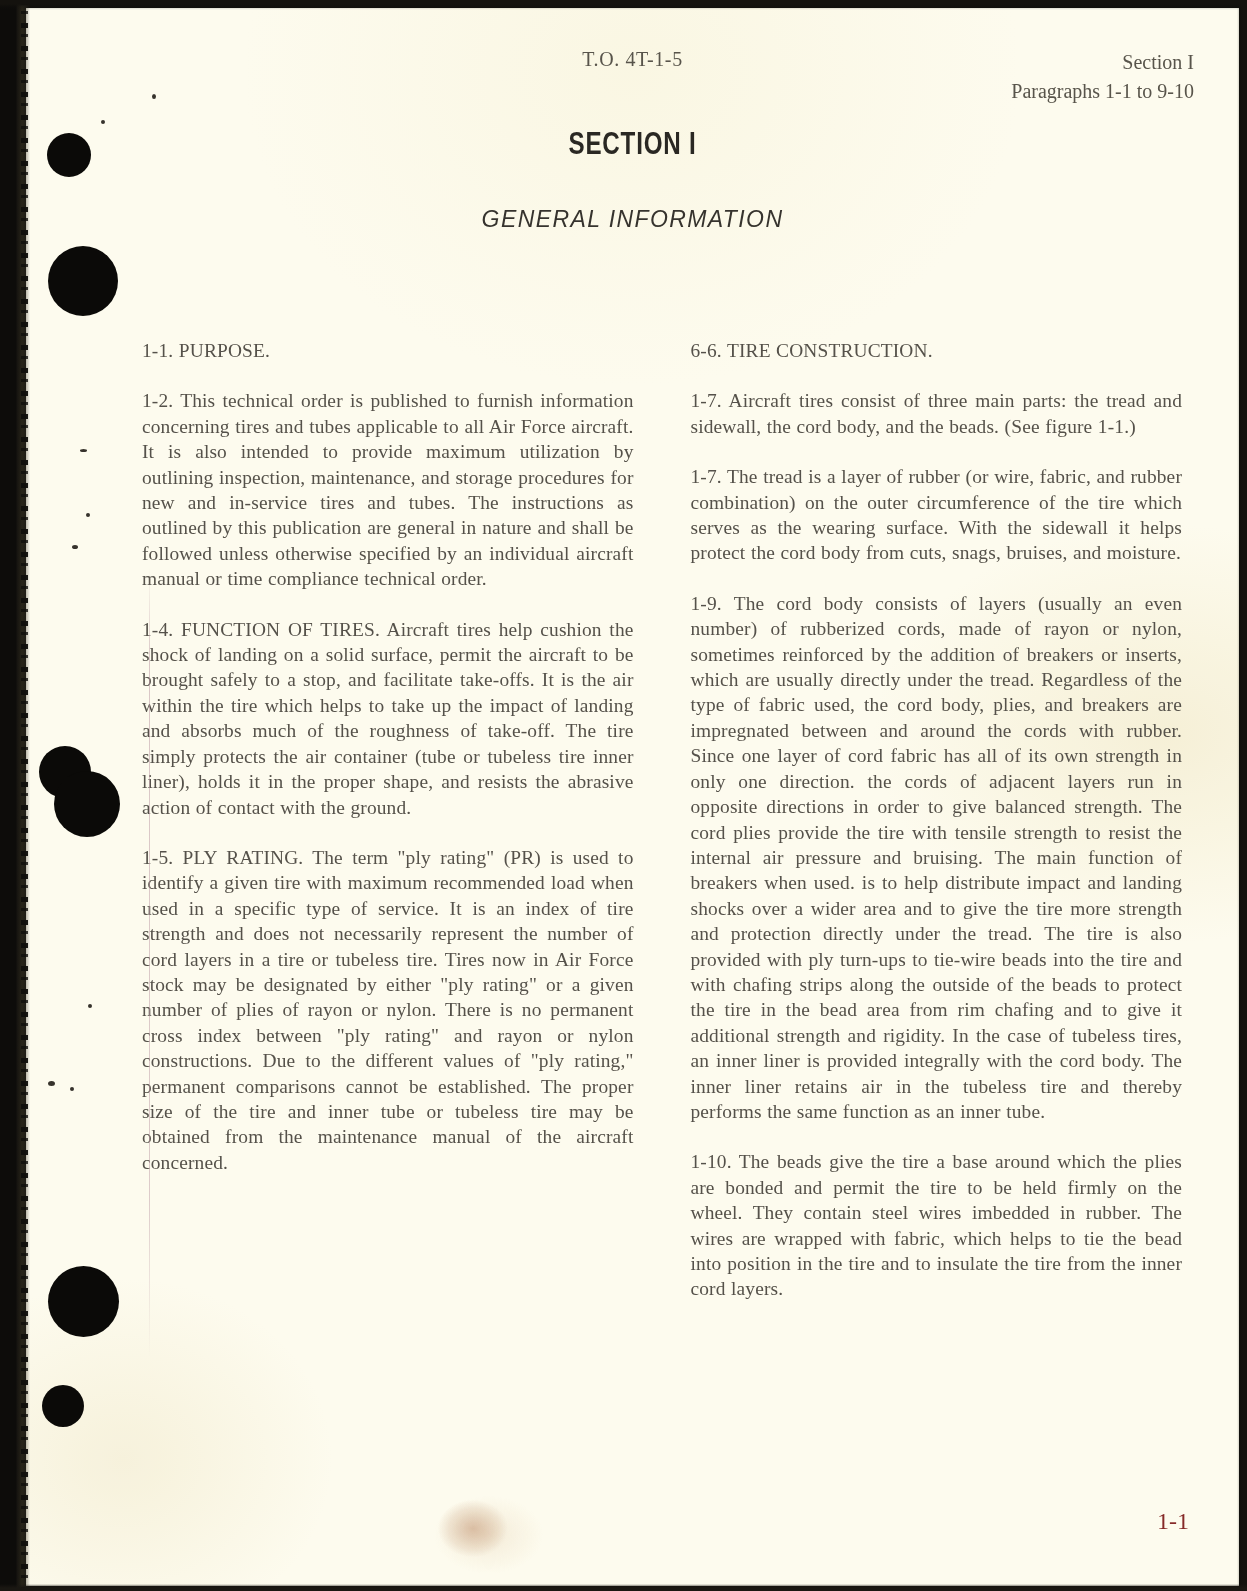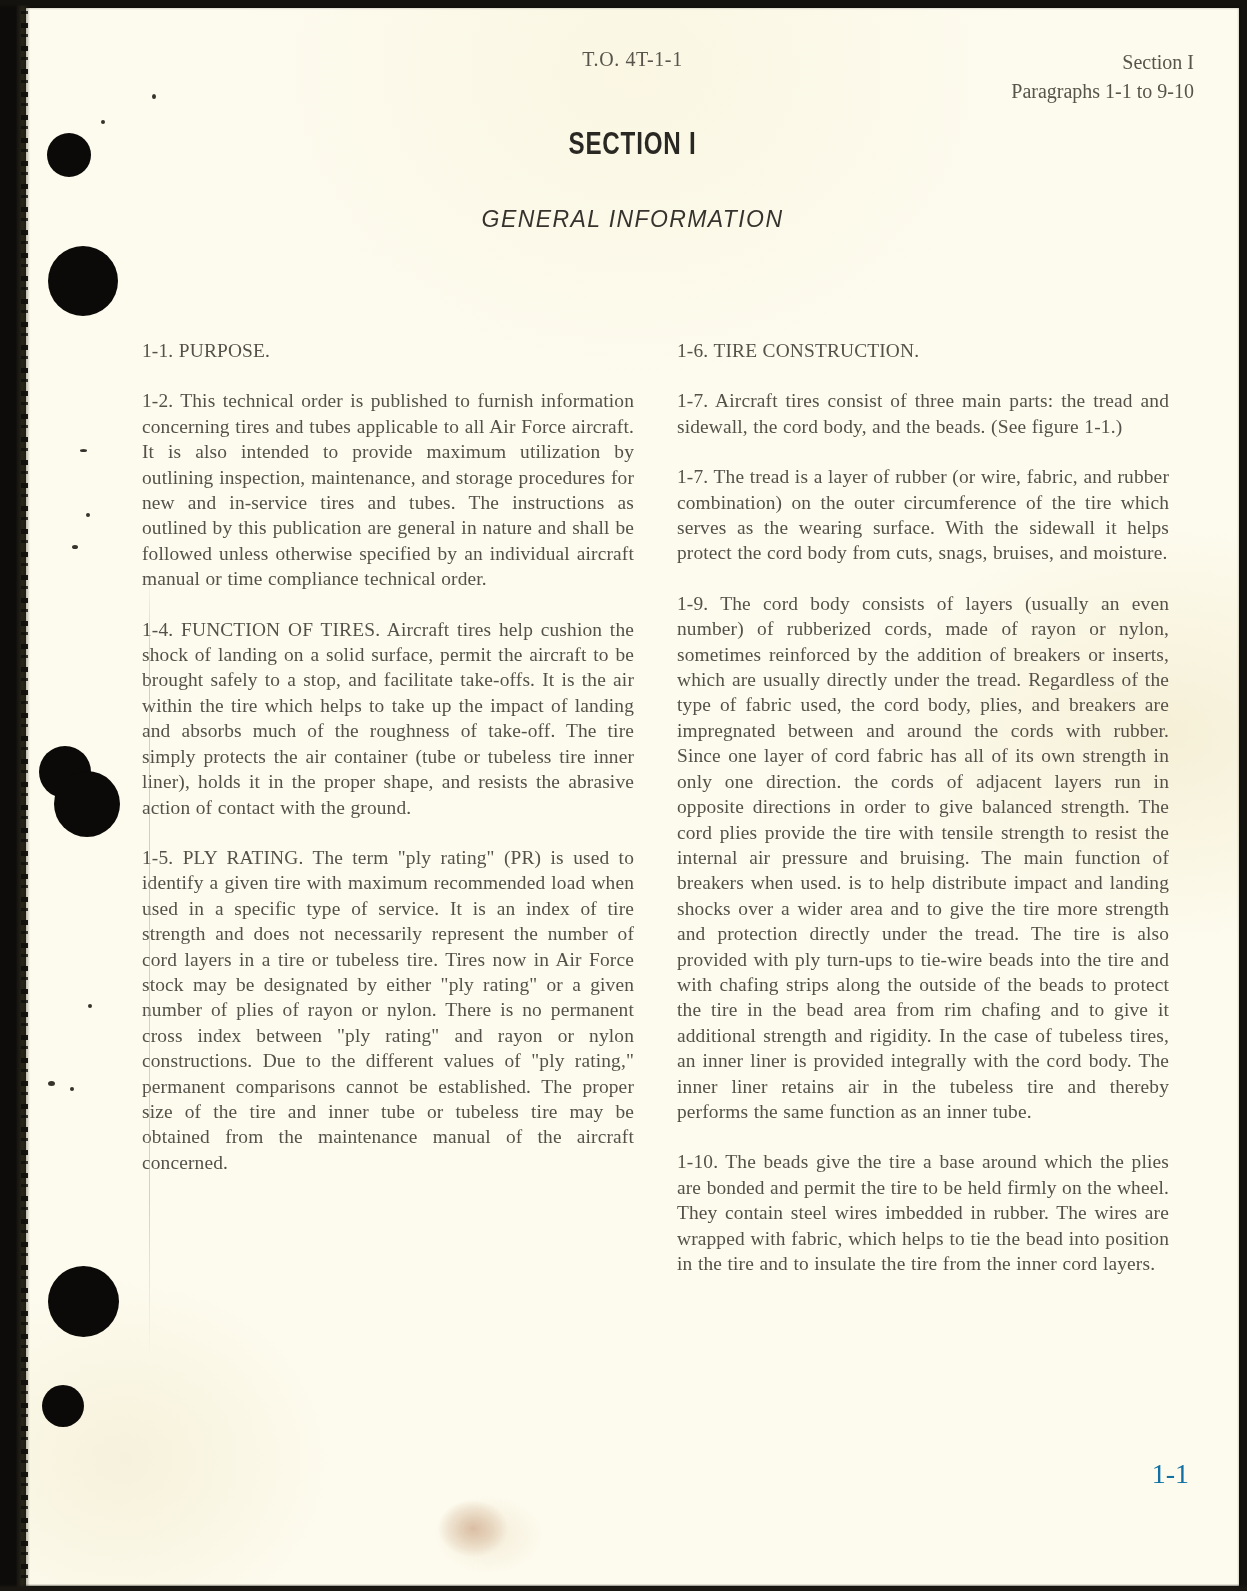--- a/index.html
+++ b/index.html
@@ -156,43 +156,43 @@
     letter-spacing: 1.4px;
     color: #2a2722;
   }
 
   .columns {
     position: absolute;
     top: 330px;
     left: 116px;
     width: 1040px;
     display: flex;
-    gap: 43px;
+    gap: 57px;
   }
   .col { width: 492px; }
 
   p.para {
     margin: 0 0 25px 0;
     font-size: 19.4px;
     line-height: 25.4px;
     text-align: justify;
     color: #4b4740;
     letter-spacing: 0.15px;
     word-spacing: 0.5px;
     hyphens: none;
   }
   p.para:last-child { margin-bottom: 0; }
   .heading-only { text-align: left; }
 
   .folio {
     position: absolute;
     right: 50px;
-    top: 1450px;
-    font-size: 28px;
-    color: #0369a1;
+    top: 1500px;
+    font-size: 24px;
+    color: #7f1d1d;
   }
 
   
   .crease {
     position: absolute;
     left: 123px; top: 560px;
     width: 1px; height: 790px;
     background: linear-gradient(180deg, rgba(190,150,160,0) 0%, rgba(186,150,162,0.55) 12%, rgba(186,150,162,0.5) 80%, rgba(190,150,160,0) 100%);
     pointer-events: none;
   }
@@ -211,41 +211,41 @@
 <body>
 
 <div id="scan">
 
   <div id="paper">
     <div class="paper-tint"></div>
 
     <div id="content">
 
       <div class="running-head">
-        <div class="rh-center">T.O.  4T-1-1</div>
+        <div class="rh-center">T.O.  4T-1-5</div>
         <div class="rh-right">
           <div>Section I</div>
           <div>Paragraphs 1-1 to 9-10</div>
         </div>
       </div>
 
       <div class="doc-title">SECTION I</div>
       <div class="doc-subtitle">GENERAL INFORMATION</div>
 
       <div class="columns">
 
         <div class="col">
           <p class="para heading-only">1-1.  PURPOSE.</p>
           <p class="para">1-2.  This technical order is published to furnish information concerning tires and tubes applicable to all Air Force aircraft.  It is also intended to provide maximum utilization by outlining inspection, maintenance, and storage procedures for new and in-service tires and tubes.  The instructions as outlined by this publication are general in nature and shall be followed unless otherwise specified by an individual aircraft manual or time compliance technical order.</p>
           <p class="para">1-4.  FUNCTION OF TIRES.  Aircraft tires help cushion the shock of landing on a solid surface, permit the aircraft to be brought safely to a stop, and facilitate take-offs.  It is the air within the tire which helps to take up the impact of landing and absorbs much of the roughness of take-off. The tire simply protects the air container (tube or tubeless tire inner liner), holds it in the proper shape, and resists the abrasive action of contact with the ground.</p>
           <p class="para">1-5.  PLY RATING.  The term "ply rating" (PR) is used to identify a given tire with maximum recommended load when used in a specific type of service.  It is an index of tire strength and does not necessarily represent the number of cord layers in a tire or tubeless tire.  Tires now in Air Force stock may be designated by either "ply rating"  or a given number of plies of rayon or nylon. There is no permanent cross index between "ply rating" and rayon or nylon constructions. Due to the different values of "ply rating," permanent comparisons cannot be established. The proper size of the tire and inner tube or tubeless tire may be obtained from the maintenance manual of the aircraft concerned.</p>
         </div>
 
         <div class="col">
-          <p class="para heading-only">1-6.  TIRE CONSTRUCTION.</p>
+          <p class="para heading-only">6-6.  TIRE CONSTRUCTION.</p>
           <p class="para">1-7.  Aircraft tires consist of three main parts: the tread and sidewall, the cord body, and the beads. (See figure 1-1.)</p>
           <p class="para">1-7.  The tread is a layer of rubber (or wire, fabric, and rubber combination) on the outer circumference of the tire which serves as the wearing surface.  With the sidewall it helps protect the cord body from cuts, snags, bruises, and moisture.</p>
           <p class="para">1-9.  The cord body consists of layers (usually an even number) of rubberized cords, made of rayon or nylon, sometimes reinforced by the addition of breakers or inserts, which are usually directly under the tread.  Regardless of the type of fabric used, the cord body, plies, and breakers are impregnated between and around the cords with rubber. Since one layer of cord fabric has all of its own strength in only one direction. the cords of adjacent layers run in opposite directions in order to give balanced strength.   The cord plies provide the tire with tensile strength to resist the internal air pressure and bruising.   The main function of breakers when used. is to help distribute impact and landing shocks over a wider area and to give the tire more strength and protection directly under the tread.   The tire is also provided with ply turn-ups to tie-wire beads into the tire and with chafing strips along the outside of the beads to protect the tire in the bead area from rim chafing and to give it additional strength and rigidity.  In the case of tubeless tires, an inner liner is provided integrally with the cord body.  The inner liner retains air in the tubeless tire and thereby performs the same function as an inner tube.</p>
           <p class="para">1-10.  The beads give the tire a base around which the plies are bonded and permit the tire to be held firmly on the wheel.  They contain steel wires imbedded in rubber.  The wires are wrapped with fabric, which helps to tie the bead into position in the tire and to insulate the tire from the inner cord layers.</p>
         </div>
 
       </div>
 
       <div class="folio">1-1</div>
 

